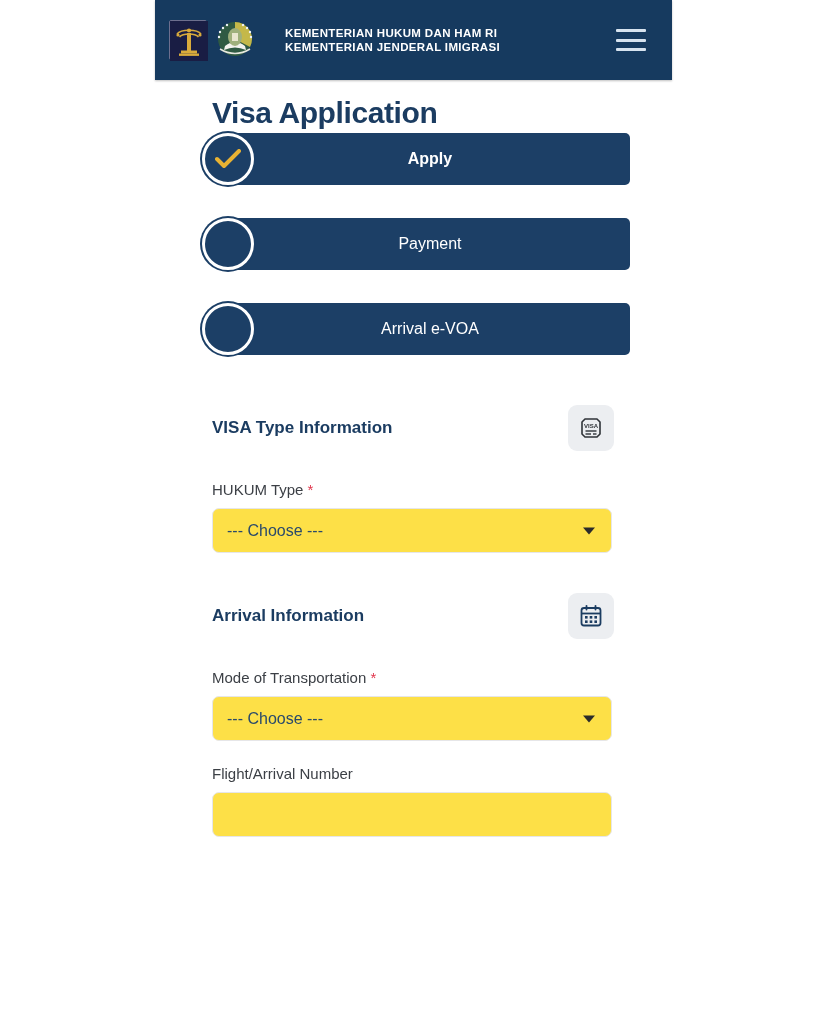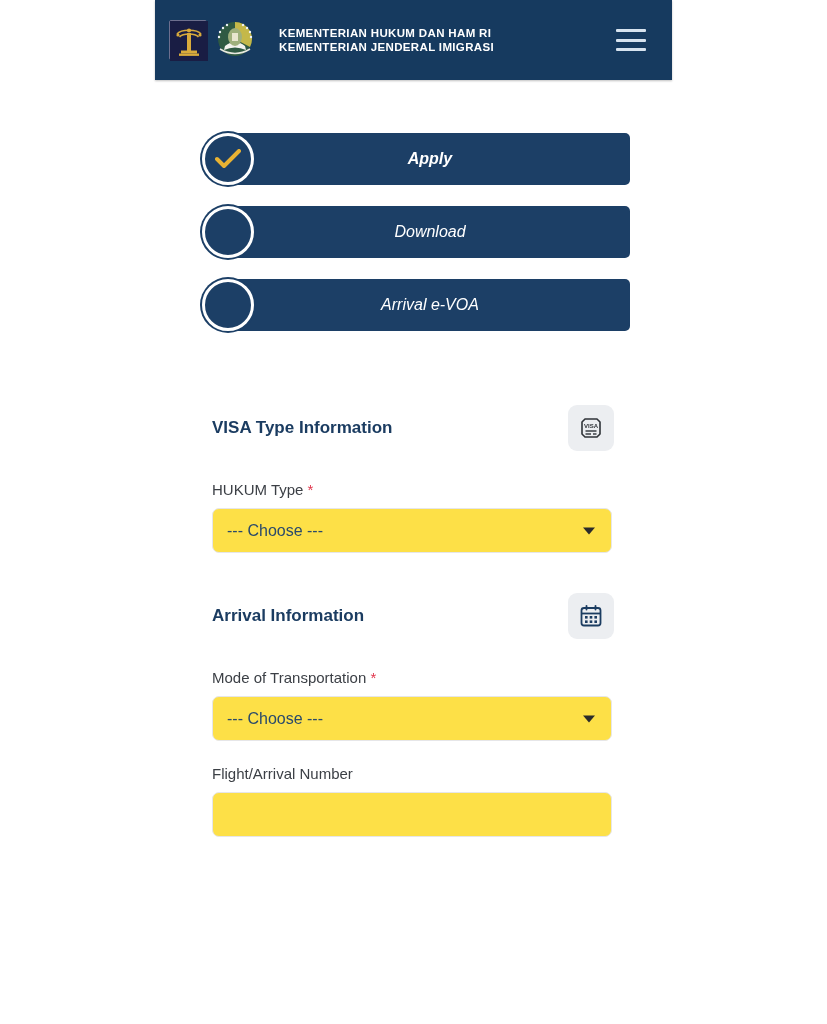--- a/index.html
+++ b/index.html
@@ -51,21 +51,21 @@
   }
 
   .logo-imigrasi {
     width: 44px;
     height: 42px;
     position: relative;
     display: block;
   }
 
   .header-titles {
-    margin-left: 22px;
+    margin-left: 28px;
     flex: 1 1 auto;
     line-height: 1.22;
   }
 
   .header-titles .line {
     color: #ffffff;
     font-size: 11.5px;
     font-weight: bold;
     letter-spacing: 0.35px;
     white-space: nowrap;
@@ -103,22 +103,21 @@
   .stepper {
     position: absolute;
     left: 198px;
     top: 133px;
     width: 432px;
   }
 
   .step-row {
     position: relative;
     height: 61px;
-    margin-bottom: 12px;
-    font-style: italic;
+    margin-bottom: 24px;
   }
 
   .step-bar {
     position: absolute;
     left: 32px;
     top: 0;
     right: 0;
     height: 52px;
     background: #1c3f66;
     border-radius: 5px;
@@ -284,39 +283,40 @@
       <div class="line">KEMENTERIAN JENDERAL IMIGRASI</div>
     </div>
 
     <div class="hamburger">
       <span></span>
       <span></span>
       <span></span>
     </div>
   </div>
 
+  <div class="page-title">Visa Application</div>
 
   <div class="stepper">
 
     <div class="step-row">
       <div class="step-bar active">
         <span>Apply</span>
       </div>
       <div class="step-circle">
         <div class="circle-outer">
           <svg class="check-mark" width="26" height="20" viewBox="0 0 26 20">
             <polyline points="2,10 9,17 24,2" fill="none" stroke="#e8b233" stroke-width="4" stroke-linecap="round" stroke-linejoin="round"></polyline>
           </svg>
         </div>
       </div>
     </div>
 
     <div class="step-row">
       <div class="step-bar">
-        <span>Download</span>
+        <span>Payment</span>
       </div>
       <div class="step-circle">
         <div class="circle-outer"></div>
       </div>
     </div>
 
     <div class="step-row">
       <div class="step-bar">
         <span>Arrival e-VOA</span>
       </div>

